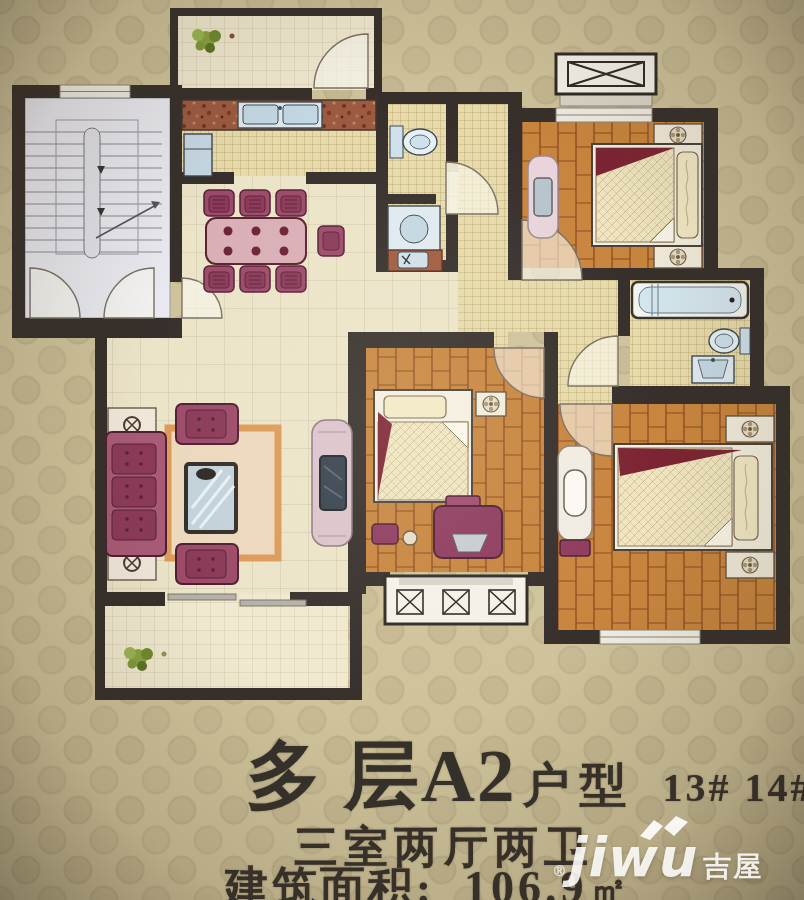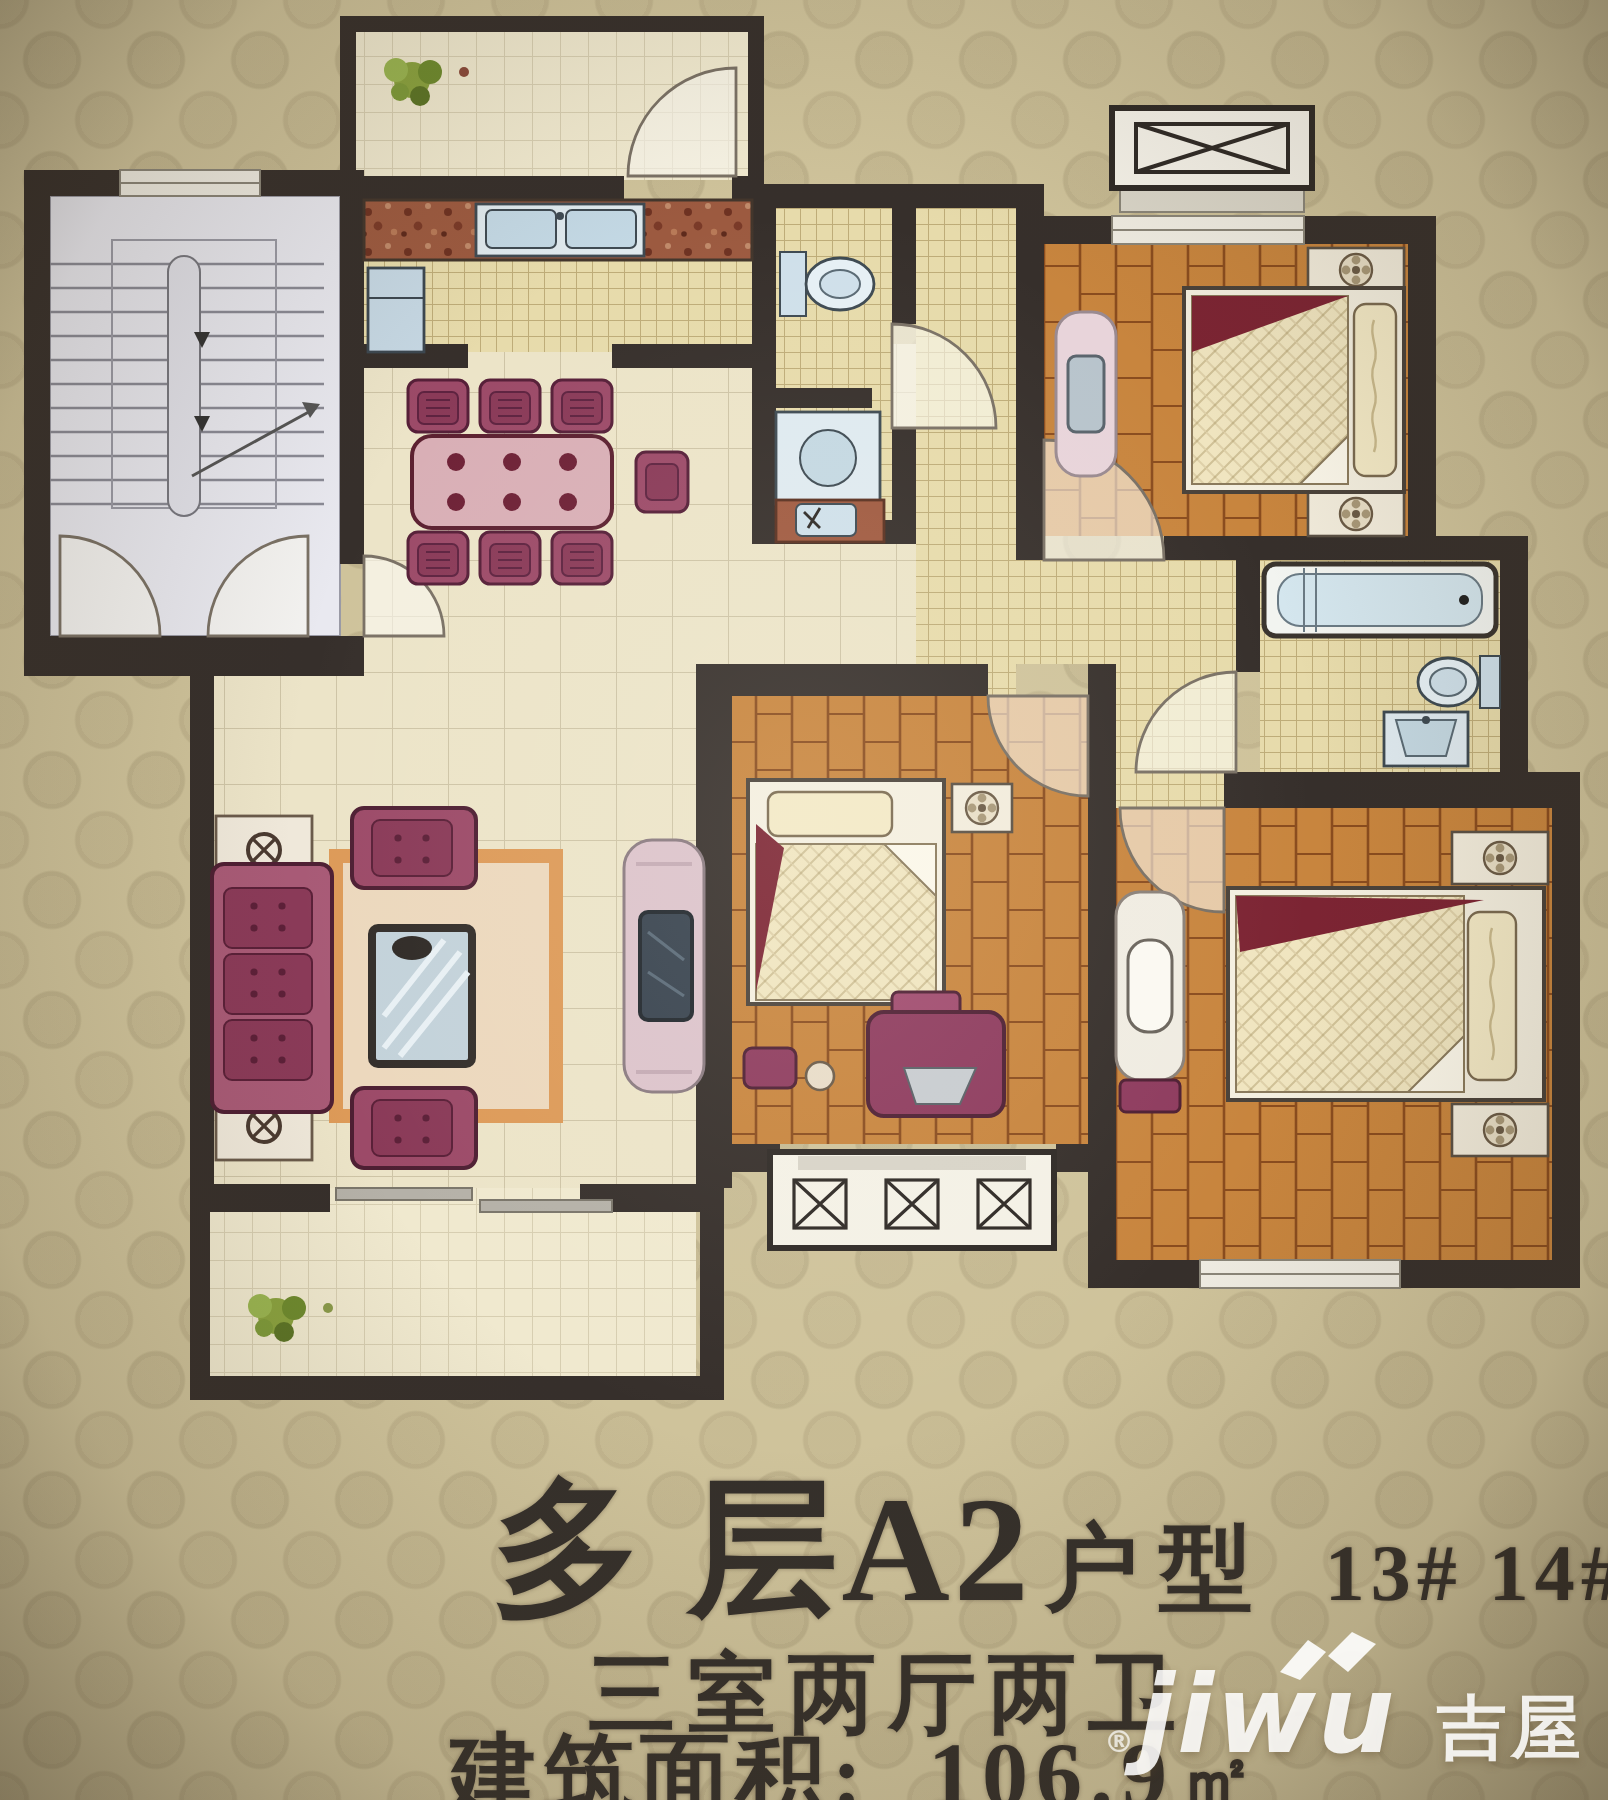--- a/index.html
+++ b/index.html
@@ -27,21 +27,21 @@
   .cap-nums{font-size:40px;margin-left:26px;letter-spacing:3px;}
   .cap-line2{position:absolute;left:294px;top:80px;font-size:44px;letter-spacing:6px;white-space:nowrap;}
   .cap-line3{position:absolute;left:224px;top:120px;font-size:45px;letter-spacing:3px;display:flex;align-items:baseline;white-space:nowrap;}
   .cap-area-val{margin-left:30px;font-size:46px;letter-spacing:4px;}
   .cap-area-unit{font-size:38px;margin-left:2px;}
   .watermark{position:absolute;left:552px;top:836px;display:flex;align-items:baseline;
     color:rgba(255,255,255,.88);font-family:"DejaVu Sans","Liberation Sans",sans-serif;
     font-weight:bold;font-style:italic;text-shadow:0 2px 4px rgba(90,70,40,.35);z-index:5;}
   .wm-reg{font-size:15px;font-style:normal;margin-right:2px;opacity:.8;}
   .wm-latin{font-size:54px;line-height:.8;letter-spacing:1px;}
-  .wm-cn{font-size:35px;font-style:normal;margin-left:20px;letter-spacing:2px;}
+  .wm-cn{font-size:28px;font-style:normal;margin-left:5px;letter-spacing:2px;}
   .wm-logo{position:absolute;left:84px;top:-26px;}
 </style>
 </head>
 <body>
 
 <div class="photo">
 
 <svg class="plan" width="804" height="900" viewBox="0 0 804 900">
   <defs>
     <pattern id="tileBig" width="28" height="28" patternUnits="userSpaceOnUse">

